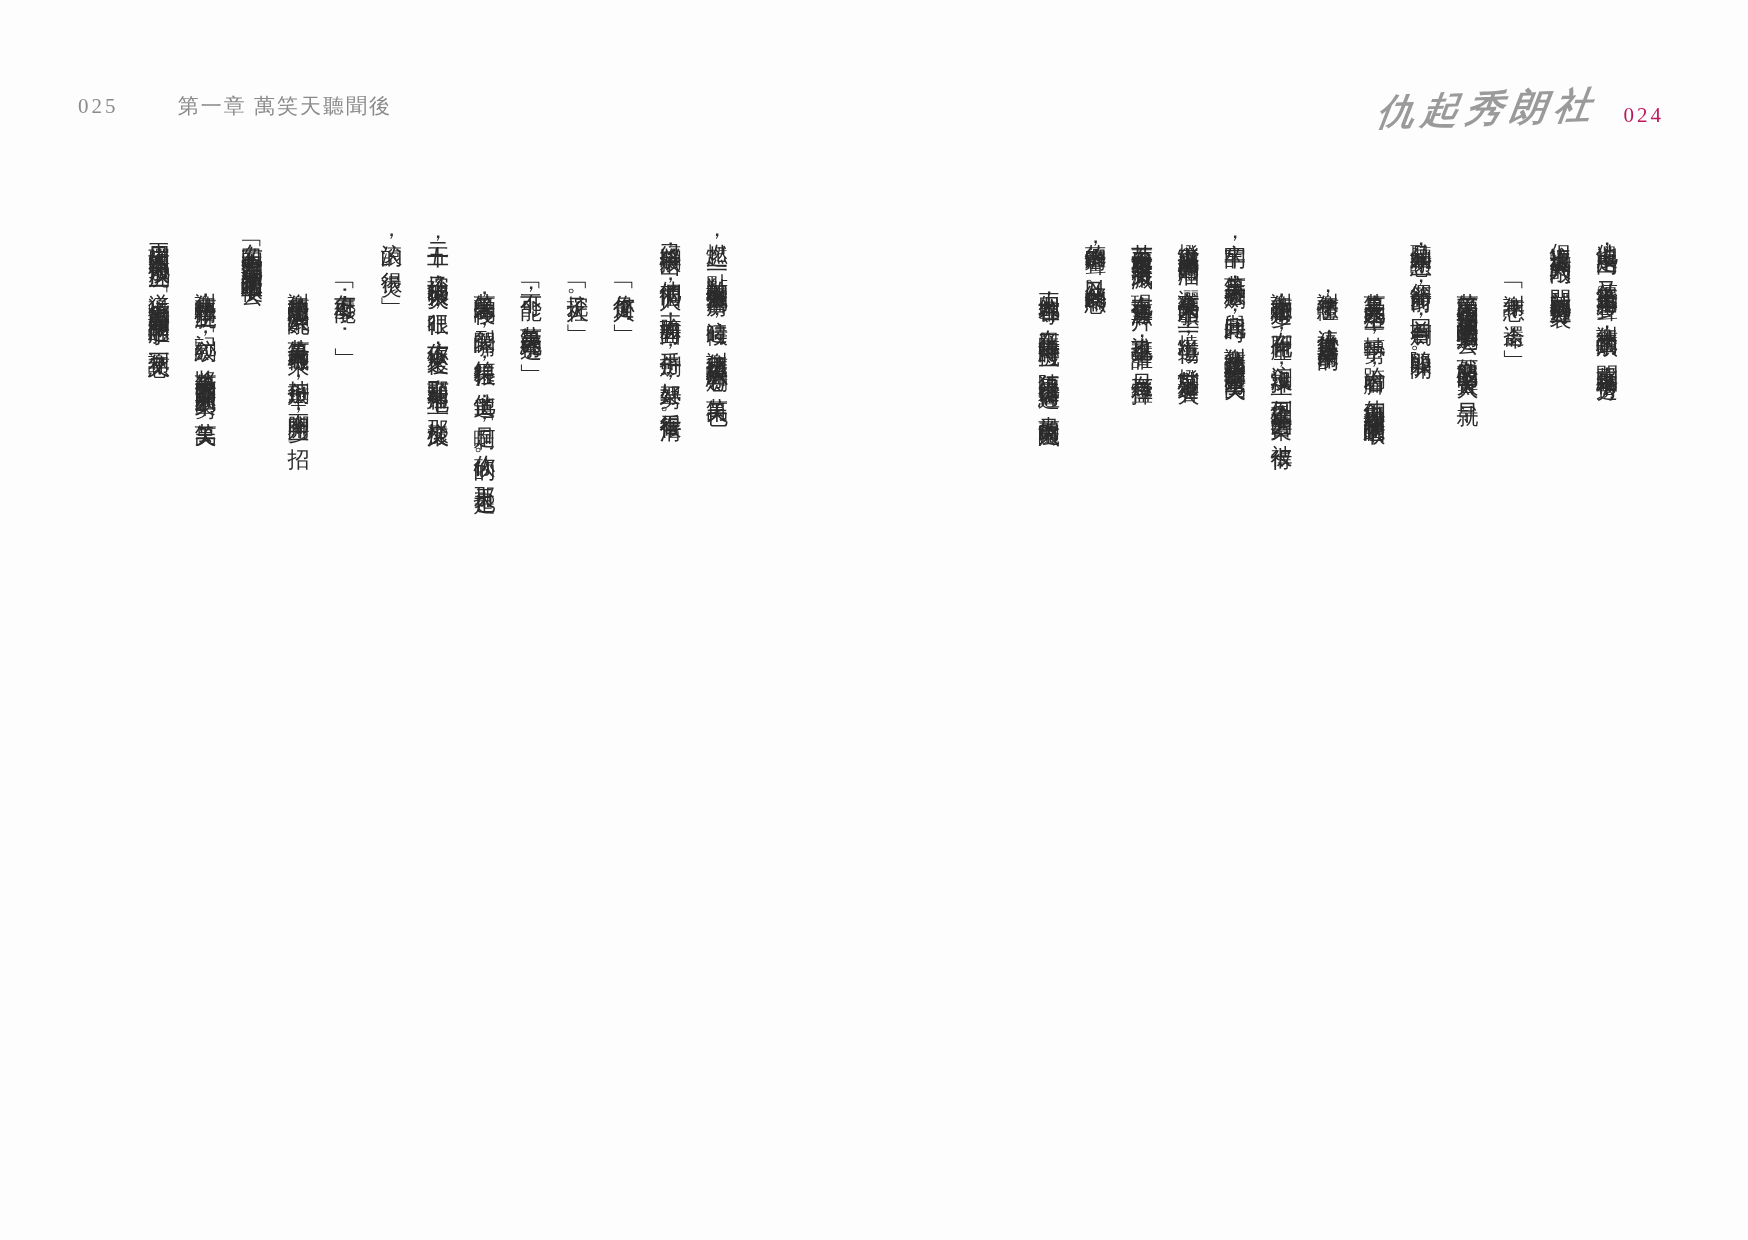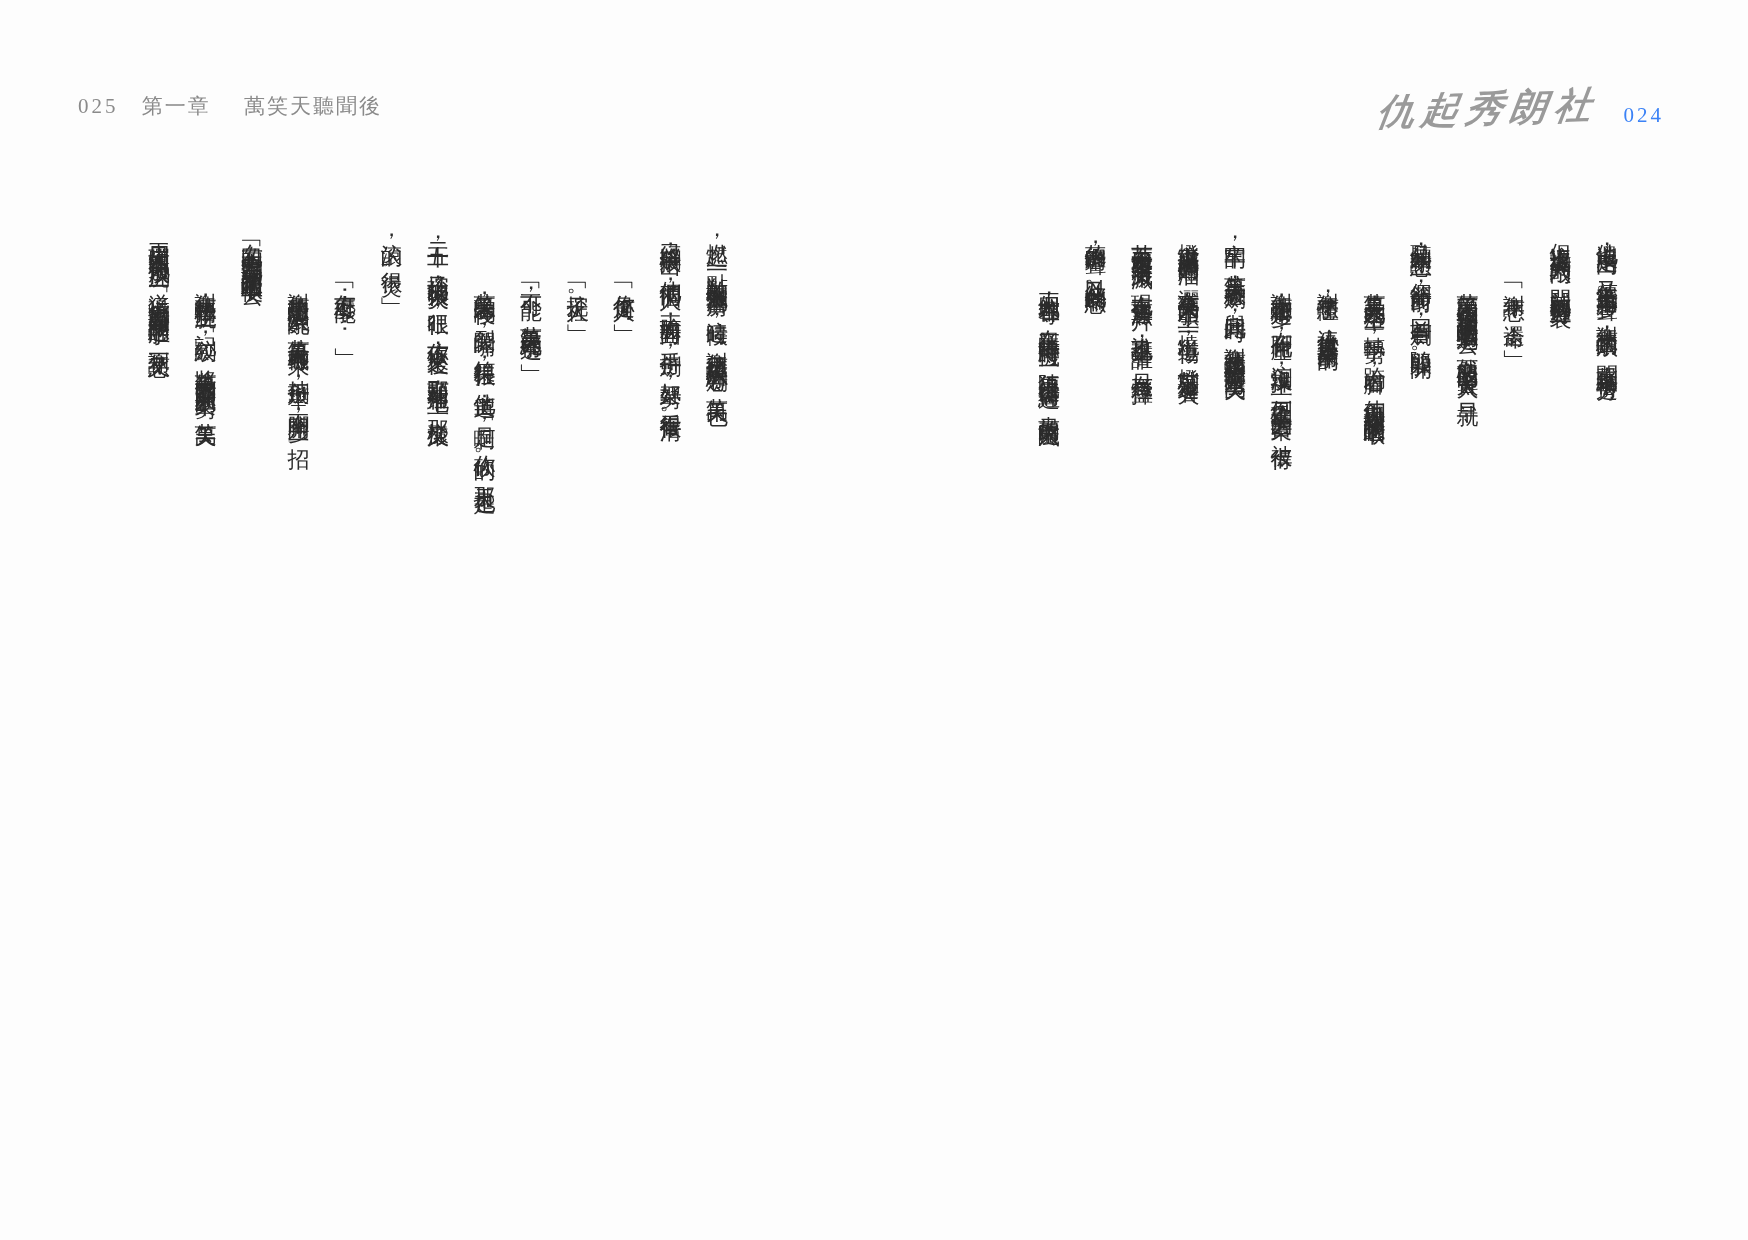--- a/index.html
+++ b/index.html
@@ -11,36 +11,36 @@
     overflow: hidden;
   }
   .spread { position: absolute; inset: 0; background: #fdfdfd; }
 
   
   .head-left {
     position: absolute; left: 78px; top: 92px;
     color: #8a8a8a; font-size: 21px; letter-spacing: 2px;
     white-space: nowrap;
   }
-  .head-left .pgnum { margin-right: 16px; letter-spacing: 3px; }
-  .head-left .chap  { margin-right: 26px; }
+  .head-left .pgnum { margin-right: 52px; letter-spacing: 3px; }
+  .head-left .chap  { }
 
   .head-right {
     position: absolute; right: 84px; top: 84px;
     color: #979797; white-space: nowrap;
     display: flex; align-items: center;
   }
   .logo {
     font-size: 37px; font-weight: bold; font-style: italic;
     letter-spacing: 7px; color: #9a9a9a;
     transform: skewX(-10deg) rotate(-2deg);
     margin-right: 26px;
   }
   .head-right .pgnum {
-    font-size: 21px; font-style: normal; letter-spacing: 3px; color: #3b82f6;
+    font-size: 21px; font-style: normal; letter-spacing: 3px; color: #be185d;
     position: relative; top: 6px;
   }
 
   
   .vtext {
     position: absolute; top: 226px;
     writing-mode: vertical-rl;
     -webkit-writing-mode: vertical-rl;
     height: 840px;
     color: #2b2b2b;

